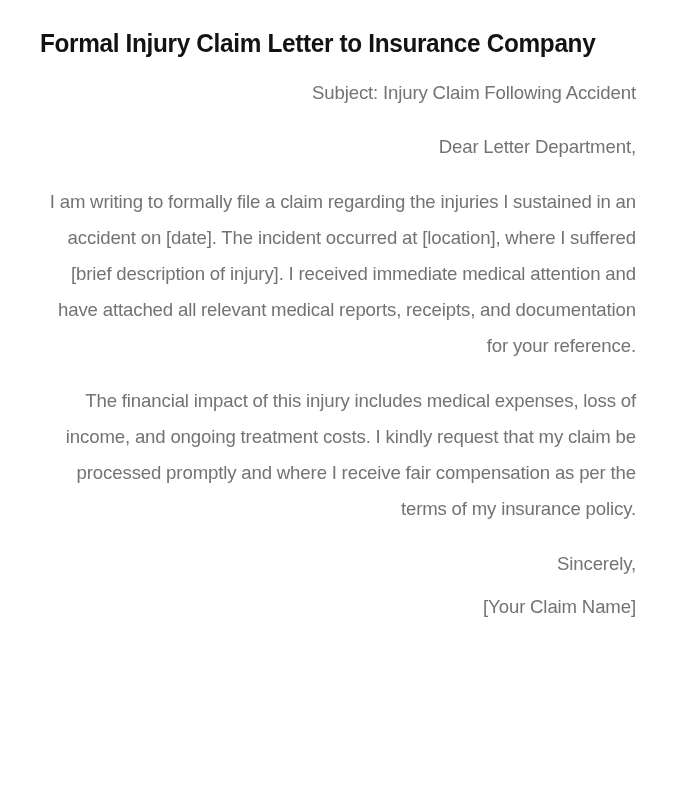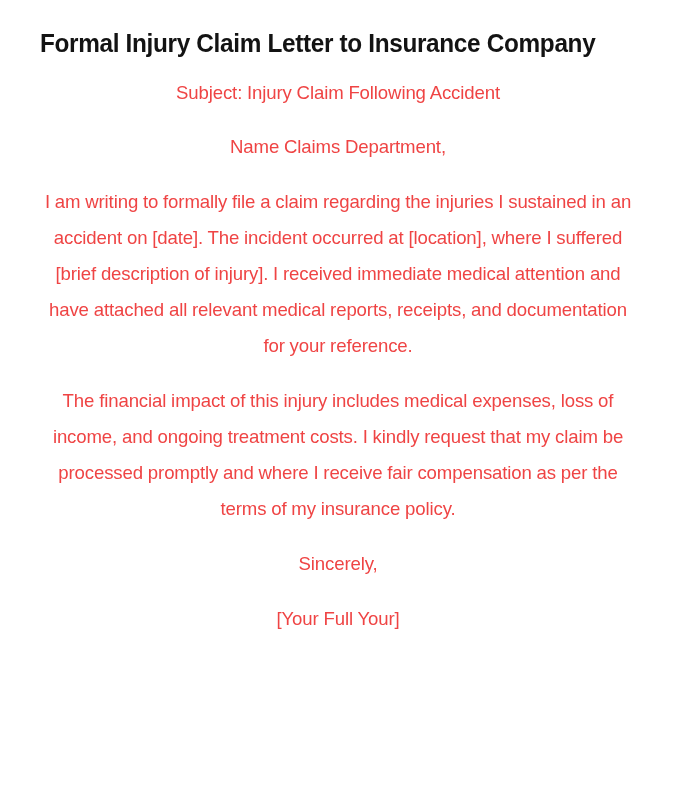--- a/index.html
+++ b/index.html
@@ -41,62 +41,62 @@
     margin-top: 15px;
   }
 
   .para {
     margin: 0 0 19px 0;
     max-width: 596px;
     font-family: "Liberation Sans", sans-serif;
     font-size: 18.6px;
     font-weight: 400;
     line-height: 36px;
-    color: #ef4444;
+    color: #737373;
     letter-spacing: -0.12px;
-    text-align: center;
+    text-align: right;
     word-spacing: -0.2px;
   }
 
   .para:last-child {
     margin-bottom: 0;
   }
 
   .para.subject {
     margin-bottom: 18px;
   }
 
   .para.salutation {
     margin-bottom: 19px;
   }
 
   .para.signoff {
-    margin-bottom: 19px;
+    margin-bottom: 7px;
   }
 
   .para.signature {
     margin-bottom: 0;
   }
 </style>
 </head>
 <body>
 
 <div class="page">
 
   <h1 class="doc-title">Formal Injury Claim Letter to Insurance Company</h1>
 
   <div class="letter-body">
 
     <p class="para subject">Subject: Injury Claim Following Accident</p>
 
-    <p class="para salutation">Name Claims Department,</p>
+    <p class="para salutation">Dear Letter Department,</p>
 
     <p class="para">I am writing to formally file a claim regarding the injuries I sustained in an accident on [date]. The incident occurred at [location], where I suffered [brief description of injury]. I received immediate medical attention and have attached all relevant medical reports, receipts, and documentation for your reference.</p>
 
     <p class="para">The financial impact of this injury includes medical expenses, loss of income, and ongoing treatment costs. I kindly request that my claim be processed promptly and where I receive fair compensation as per the terms of my insurance policy.</p>
 
 
     <p class="para signoff">Sincerely,</p>
 
-    <p class="para signature">[Your Full Your]</p>
+    <p class="para signature">[Your Claim Name]</p>
 
   </div>
 </div>
 
 </body></html>

